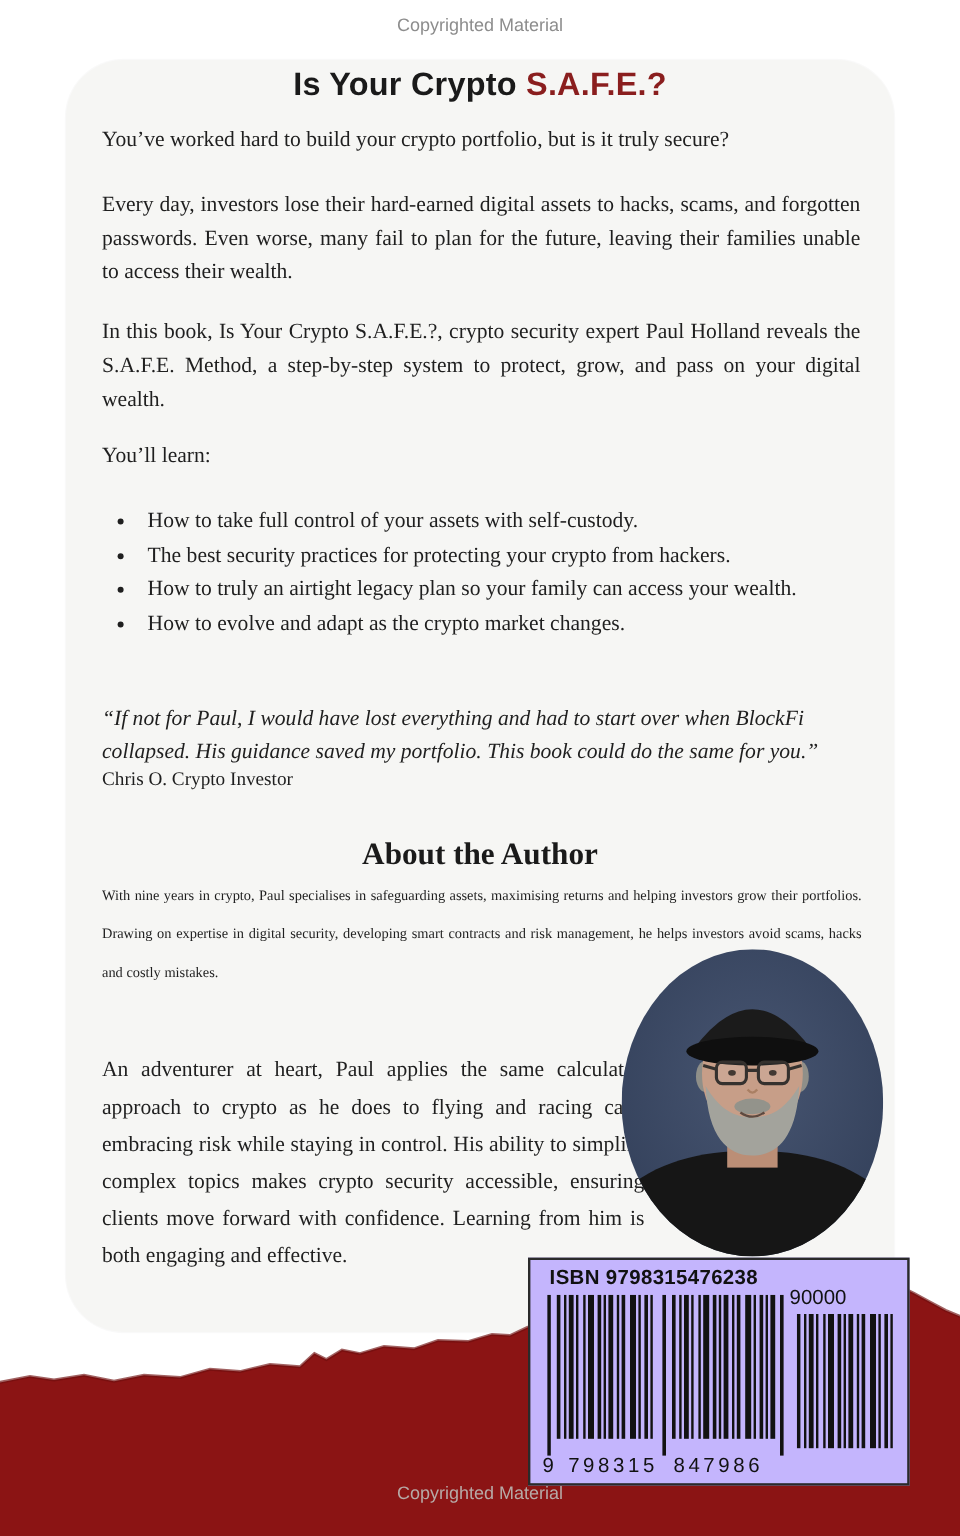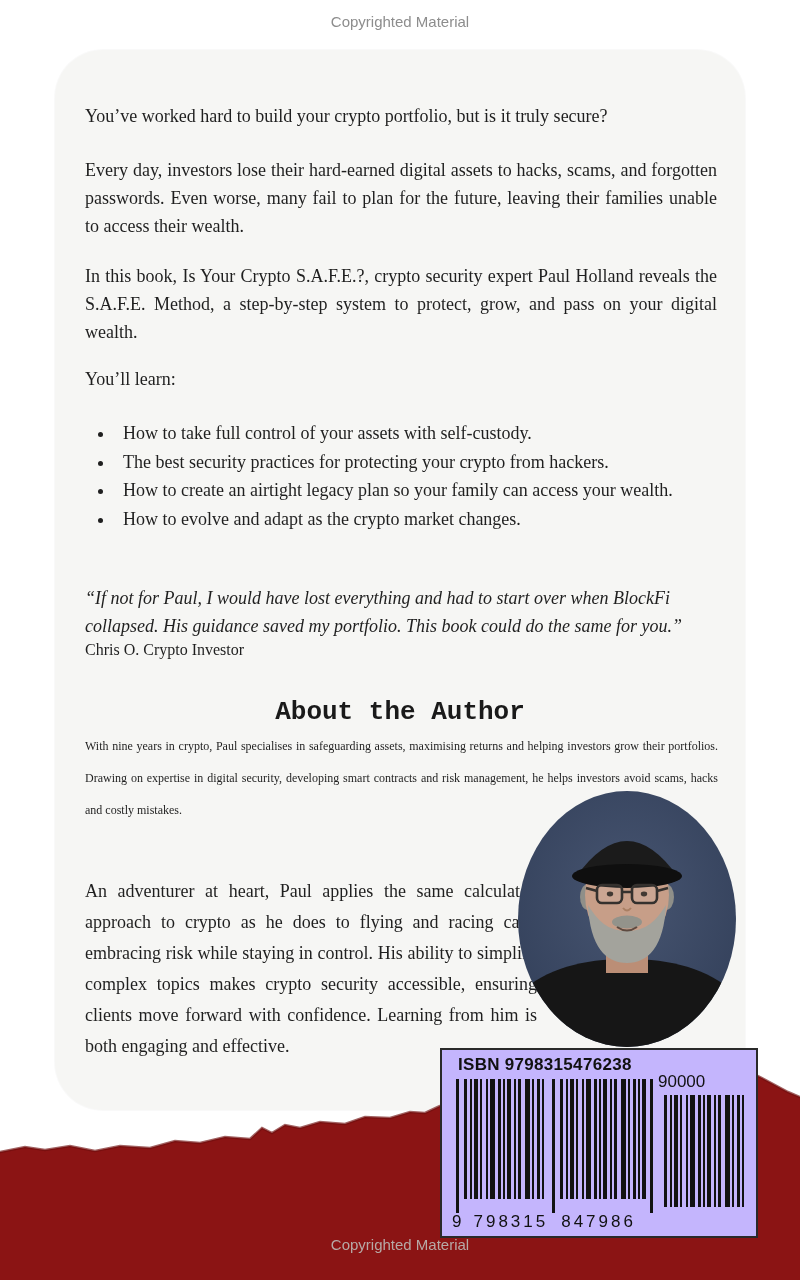--- a/index.html
+++ b/index.html
@@ -80,21 +80,21 @@
   }
   .quote-attribution {
     top: 641px; left: 85px; width: 632px;
     font-size: 16px;
   }
 
   .about-heading {
     top: 697px; left: 0; width: 800px;
     margin: 0;
     text-align: center;
-    font-family: Liberation Mono, monospace;
+    font-family: Liberation Serif, serif;
     font-weight: bold;
     font-size: 26px;
     color: #1a1a1a;
   }
   .about-p1 {
     top: 730px; left: 85px; width: 634px;
     margin: 0;
     font-size: 12px;
     line-height: 32px;
     text-align: justify;
@@ -150,33 +150,34 @@
 </style>
 </head>
 <body>
 
 <div class="page">
 
   <div class="abs copyright-top">Copyrighted Material</div>
 
   <div class="abs cover-card"></div>
 
+  <h1 class="abs cover-title"><span>Is Your Crypto</span><span>&nbsp;</span><span class="title-red">S.A.F.E.?</span></h1>
 
   <p class="abs body-text intro">You’ve worked hard to build your crypto portfolio, but is it truly secure?</p>
 
   <p class="abs body-text para-risk">Every day, investors lose their hard-earned digital assets to hacks, scams, and forgotten passwords. Even worse, many fail to plan for the future, leaving their families unable to access their wealth.</p>
 
   <p class="abs body-text para-book">In this book, Is Your Crypto S.A.F.E.?, crypto security expert Paul Holland reveals the S.A.F.E. Method, a step-by-step system to protect, grow, and pass on your digital wealth.</p>
 
   <p class="abs body-text learn-label">You’ll learn:</p>
 
   <ul class="abs bullet-list">
     <li>How to take full control of your assets with self-custody.</li>
     <li>The best security practices for protecting your crypto from hackers.</li>
-    <li>How to create an airtight legacy plan so your family can access your wealth.</li>
+    <li>How to truly an airtight legacy plan so your family can access your wealth.</li>
     <li>How to evolve and adapt as the crypto market changes.</li>
   </ul>
 
   <p class="abs quote">“If not for Paul, I would have lost everything and had to start over when BlockFi collapsed. His guidance saved my portfolio. This book could do the same for you.”</p>
   <div class="abs quote-attribution">Chris O. Crypto Investor</div>
 
   <h2 class="abs about-heading">About the Author</h2>
 
   <p class="abs about-p1"><span class="float-spacer-a"></span><span class="float-spacer-b"></span><span>With nine years in crypto, Paul specialises in safeguarding assets, maximising returns and helping investors grow their portfolios. Drawing on expertise in digital security, developing smart contracts and risk management, he helps investors avoid scams, hacks and costly mistakes.</span></p>
 

